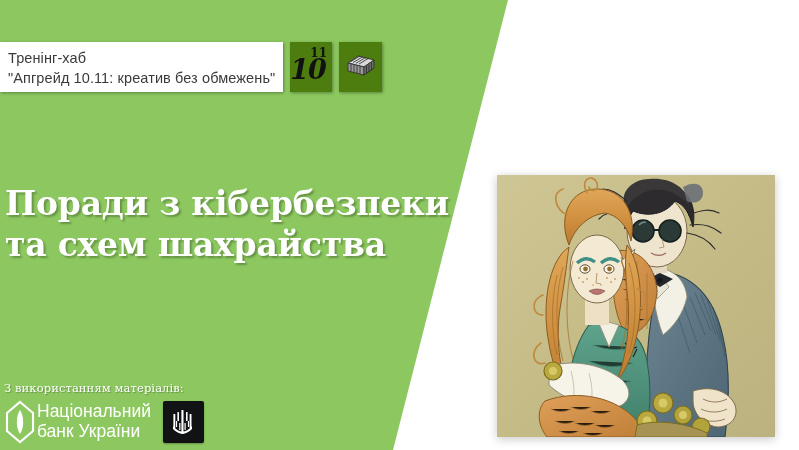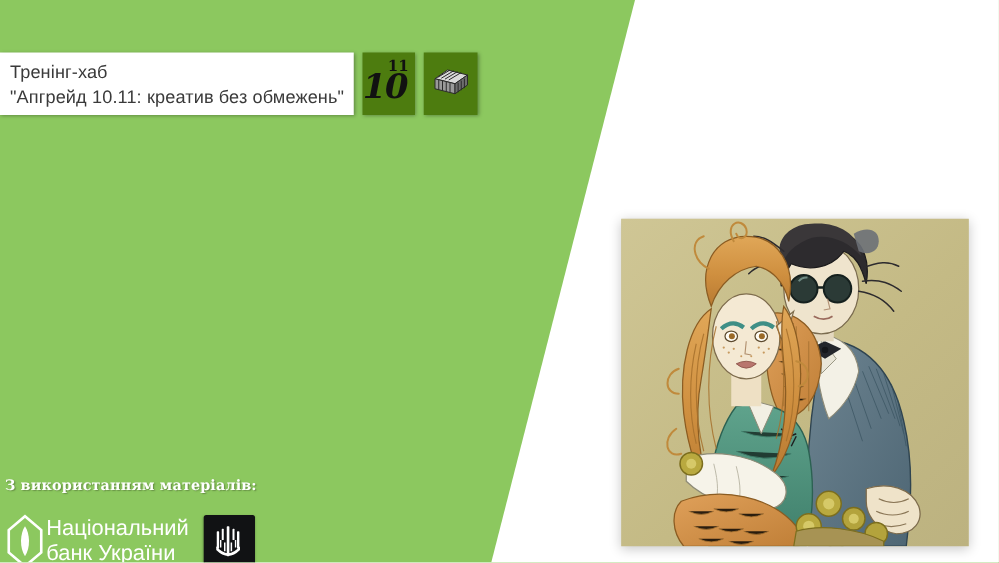--- a/index.html
+++ b/index.html
@@ -70,24 +70,24 @@
     text-shadow:2px 2px 2px rgba(60,80,40,.45);
     letter-spacing:-0.2px;
   }
   .main-title .ln { display:block; white-space:nowrap; }
   
   .footer {
     position:absolute; left:4px; top:381px; z-index:6; width:380px;
   }
   .footer-label {
     font-family:"DejaVu Serif", serif;
-    font-weight:bold; font-size:11.5px; color:#ffffff;
+    font-weight:normal; font-size:11.5px; color:#ffffff;
     text-shadow:1px 1px 1px rgba(60,80,40,.45);
     letter-spacing:.1px;
-    margin-bottom:16px;
+    margin-bottom:5px;
   }
   .footer-logos { display:flex; align-items:center; gap:12px; }
   .nbu-logo { display:flex; align-items:center; gap:1px; }
   .nbu-mark { width:32px; height:44px; flex:0 0 32px; }
   .nbu-text {
     font-family:"Liberation Sans", sans-serif;
     font-size:17.5px; color:#ffffff; line-height:1.12;
     white-space:nowrap;
   }
   .cyber-logo {
@@ -154,20 +154,22 @@
             <line x1="21.5" y1="16.2" x2="21.5" y2="23.8"></line>
             <line x1="24" y1="14.5" x2="24" y2="22.2"></line>
             <line x1="26.5" y1="12.8" x2="26.5" y2="20.5"></line>
           </g>
         </svg>
       </span>
     </div>
   </div>
 
   <div class="main-title">
+    <span class="ln">Поради з кібербезпеки</span>
+    <span class="ln">та схем шахрайства</span>
   </div>
 
   <div class="footer">
     <div class="footer-label">З використанням матеріалів:</div>
 
     <div class="footer-logos">
 
       <div class="nbu-logo">
         <span class="nbu-mark">
           <svg viewBox="0 0 32 44" width="32" height="44">

